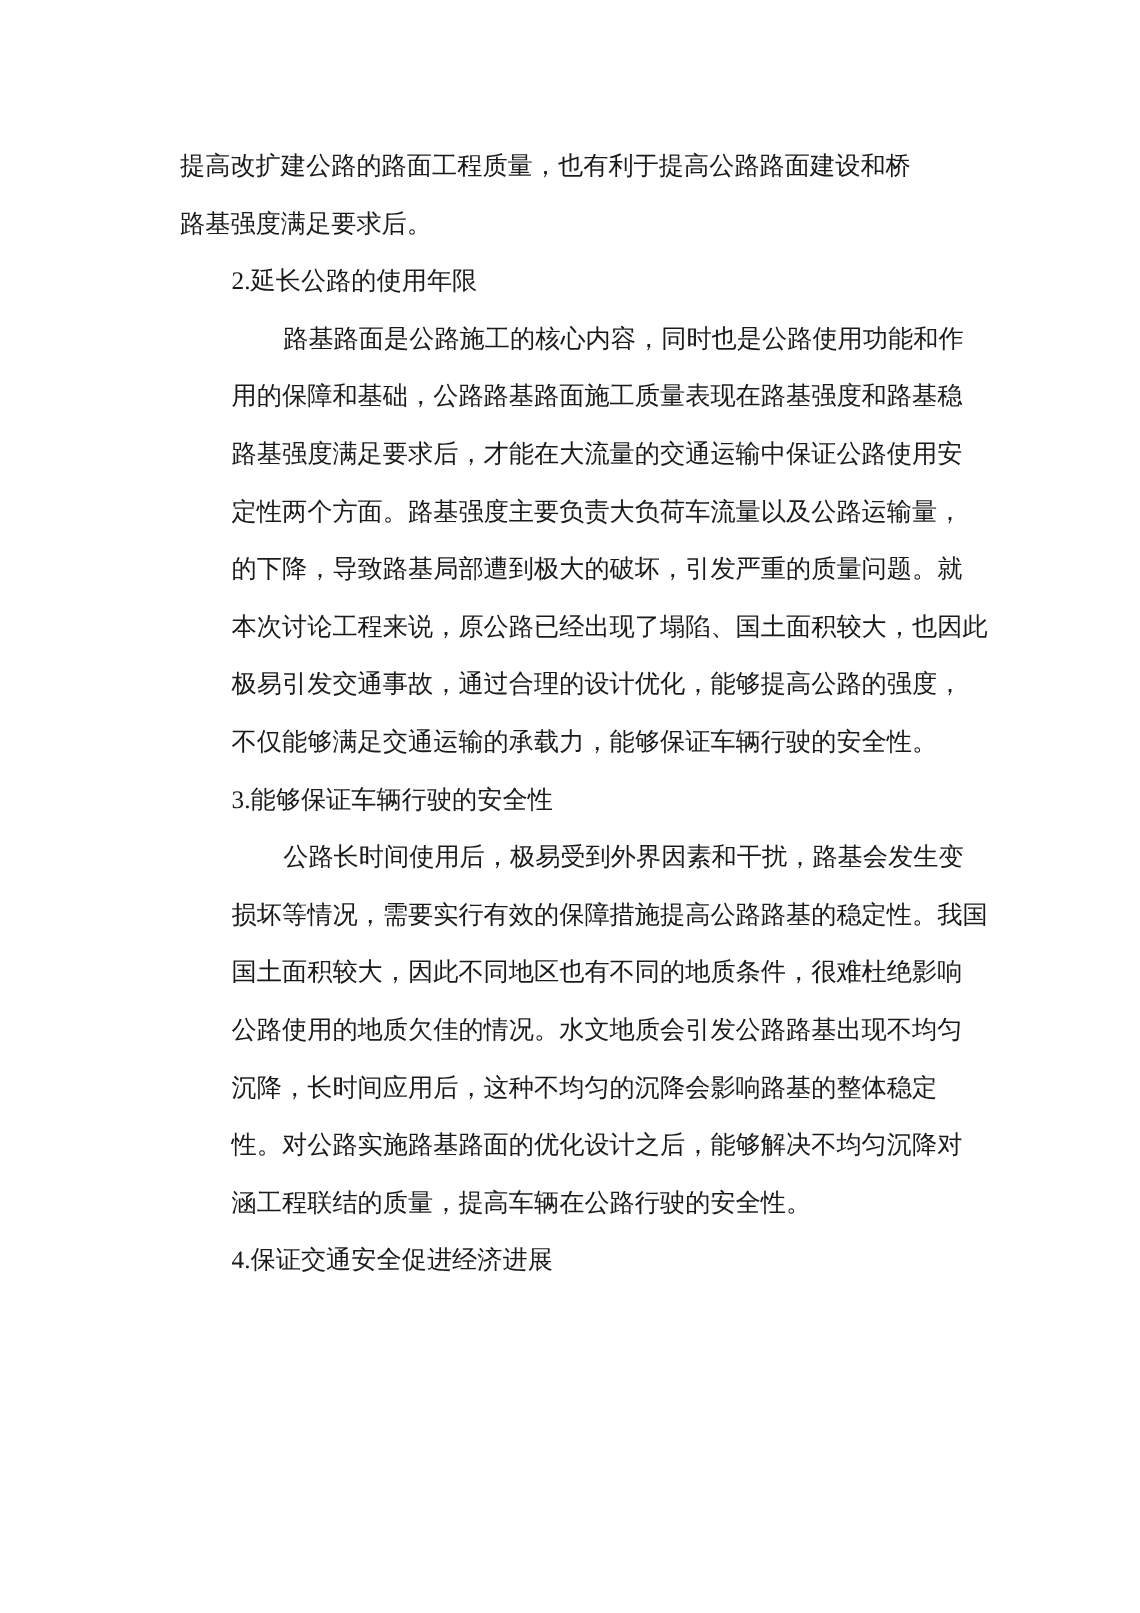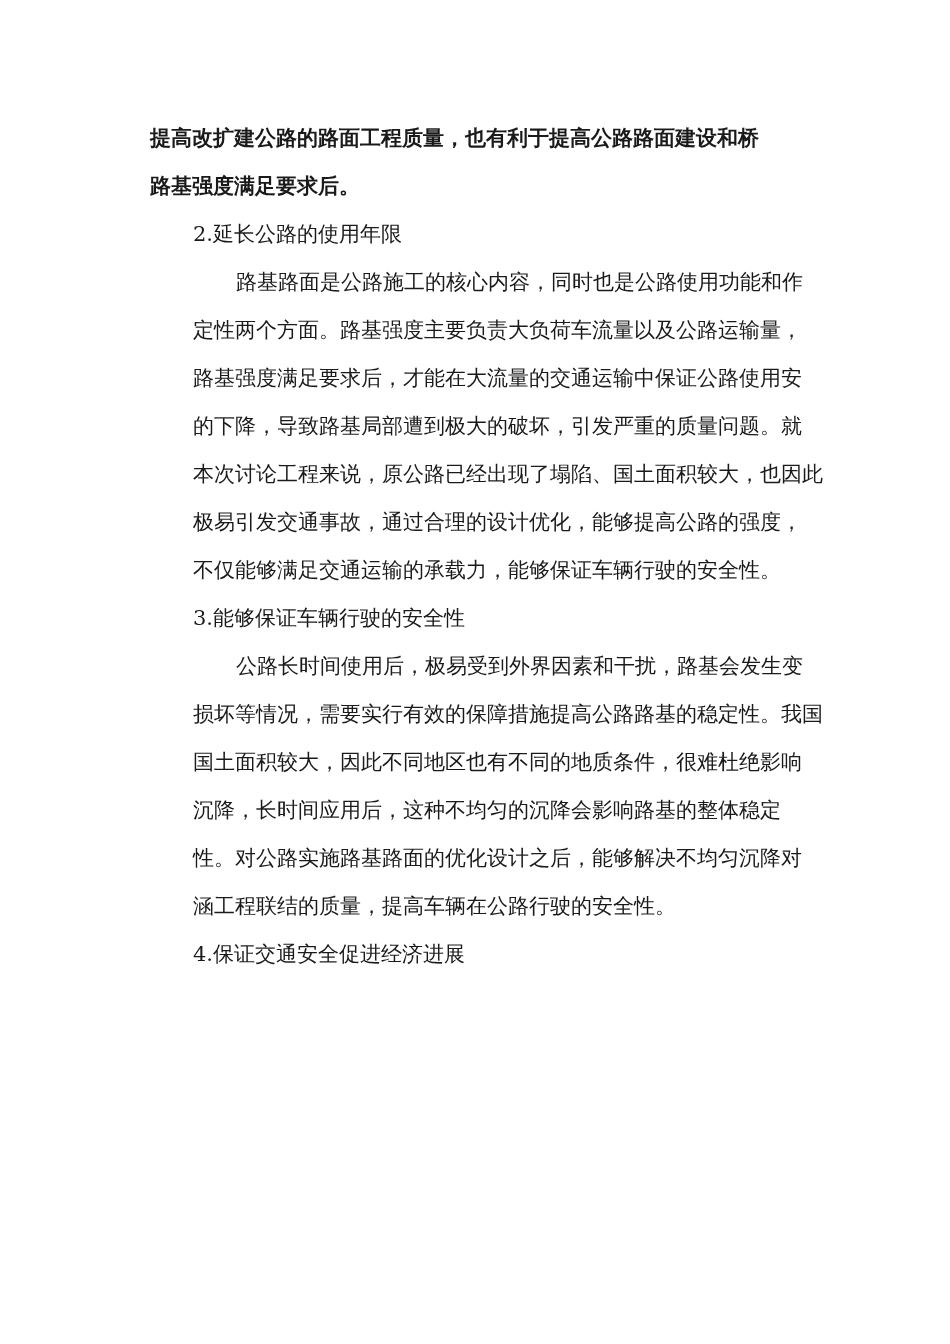--- a/index.html
+++ b/index.html
@@ -3,51 +3,53 @@
 <meta charset="utf-8">
 <style>
   html, body { margin: 0; padding: 0; background: #ffffff; }
   body { width: 950px; height: 1344px; position: relative; overflow: hidden; }
   .page {
     position: absolute; left: 150px; top: 114px; width: 652px;
     font-family: "DejaVu Serif", "Liberation Serif", serif;
     font-size: 21px; color: #1a1a1a; line-height: 48px;
   }
   .para { margin: 0; text-indent: 43px; text-align: justify; text-justify: inter-character; }
-  .para.cont { text-indent: 0; font-weight: bold; }
-  .heading { margin: 0; text-indent: 43px; }
+  .para.cont { text-indent: 0; }
+  .heading { margin: 0; text-indent: 43px; font-family: Liberation Serif, serif; }
   .line { display: block; white-space: nowrap; }
 </style>
 </head>
 <body>
 
 <div class="page">
 
   <p class="para cont">
     <span class="line">提高改扩建公路的路面工程质量，也有利于提高公路路面建设和桥</span>
     <span class="line">路基强度满足要求后。</span>
   </p>
 
   <p class="heading">2.延长公路的使用年限</p>
 
   <p class="para">
     <span class="line" style="padding-left:43px">路基路面是公路施工的核心内容，同时也是公路使用功能和作</span>
+    <span class="line">用的保障和基础，公路路基路面施工质量表现在路基强度和路基稳</span>
+    <span class="line">路基强度满足要求后，才能在大流量的交通运输中保证公路使用安</span>
     <span class="line">定性两个方面。路基强度主要负责大负荷车流量以及公路运输量，</span>
-    <span class="line">路基强度满足要求后，才能在大流量的交通运输中保证公路使用安</span>
     <span class="line">的下降，导致路基局部遭到极大的破坏，引发严重的质量问题。就</span>
     <span class="line">本次讨论工程来说，原公路已经出现了塌陷、国土面积较大，也因此</span>
     <span class="line">极易引发交通事故，通过合理的设计优化，能够提高公路的强度，</span>
     <span class="line">不仅能够满足交通运输的承载力，能够保证车辆行驶的安全性。</span>
   </p>
 
   <p class="heading">3.能够保证车辆行驶的安全性</p>
 
   <p class="para">
     <span class="line" style="padding-left:43px">公路长时间使用后，极易受到外界因素和干扰，路基会发生变</span>
     <span class="line">损坏等情况，需要实行有效的保障措施提高公路路基的稳定性。我国</span>
     <span class="line">国土面积较大，因此不同地区也有不同的地质条件，很难杜绝影响</span>
+    <span class="line">公路使用的地质欠佳的情况。水文地质会引发公路路基出现不均匀</span>
     <span class="line">沉降，长时间应用后，这种不均匀的沉降会影响路基的整体稳定</span>
     <span class="line">性。对公路实施路基路面的优化设计之后，能够解决不均匀沉降对</span>
     <span class="line">涵工程联结的质量，提高车辆在公路行驶的安全性。</span>
   </p>
 
   <p class="heading">4.保证交通安全促进经济进展</p>
 </div>
 
 </body></html>

